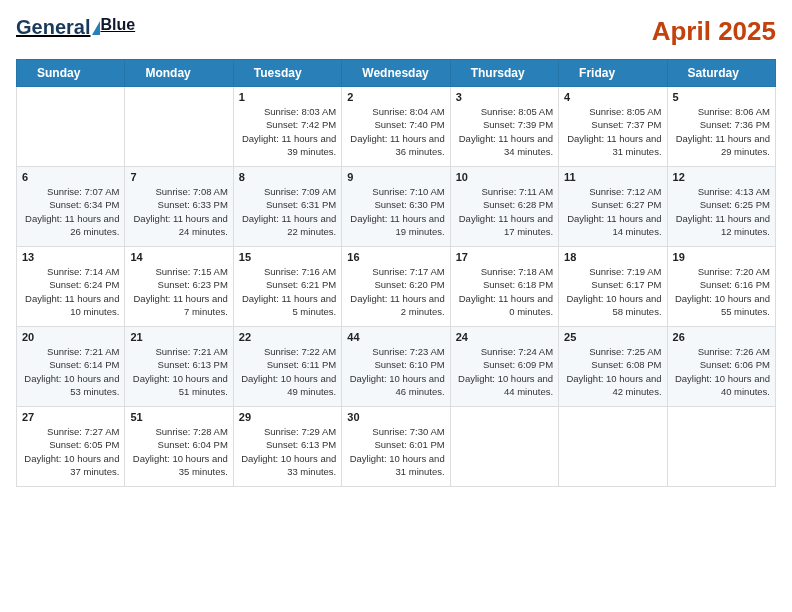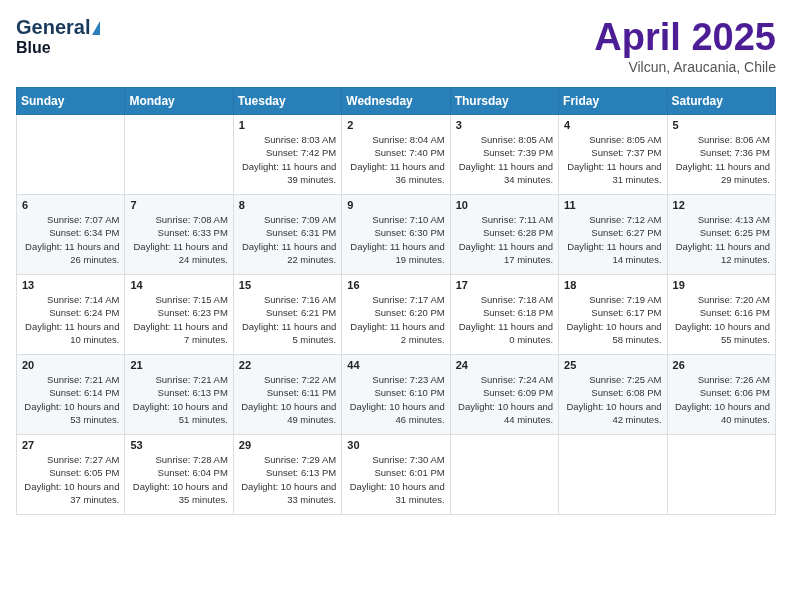--- a/index.html
+++ b/index.html
@@ -11,22 +11,23 @@
       padding: 16px;
     }
     .header {
       display: flex;
       justify-content: space-between;
       align-items: flex-start;
       margin-bottom: 12px;
     }
     .logo {
       display: flex;
-      flex-direction: column;
+      flex-direction: row;
       align-items: flex-start;
+      text-decoration: underline;
     }
     .logo-general {
       font-size: 20px;
       font-weight: bold;
       color: #1a3a5c;
     }
     .logo-blue {
       font-size: 16px;
       font-weight: bold;
       color: #0f172a;
@@ -41,39 +42,39 @@
       vertical-align: middle;
     }
     .logo-top {
       display: flex;
       align-items: center;
     }
     .title-block {
       text-align: right;
     }
     .calendar-title {
-      font-size: 38px;
-      font-weight: bold;
-      color: #4c1d95;
+      font-size: 26px;
+      font-weight: bold;
+      color: #c2410c;
     }
     .calendar-subtitle {
       font-size: 14px;
       color: #555;
     }
     .calendar {
       width: 100%;
       border-collapse: collapse;
       border: 1px solid #ccc;
     }
     .calendar th {
       background: #2980b9;
       color: #fff;
       font-size: 12px;
       font-weight: bold;
-      padding: 6px 4px;
+      padding: 6px 20px;
       text-align: left;
       border: 1px solid #2475aa;
     }
     .calendar td {
       vertical-align: top;
       padding: 4px 5px;
       font-size: 10px;
       color: #333;
       border: 1px solid #ddd;
       width: calc(100% / 7);
@@ -105,21 +106,20 @@
 <div class="header">
   <div class="logo">
     <div class="logo-top">
       <span class="logo-general">General</span>
       <span class="logo-icon"></span>
     </div>
     <span class="logo-blue">Blue</span>
   </div>
   <div class="title-block">
     <div class="calendar-title">April 2025</div>
-    <div class="calendar-subtitle">Vilcun, Araucania, Chile</div>
   </div>
 </div>
 
 <table class="calendar">
   <thead>
     <tr>
     <th>Sunday</th>
         <th>Monday</th>
         <th>Tuesday</th>
         <th>Wednesday</th>
@@ -296,21 +296,21 @@
         </td>
       </tr>
       <tr>
         <td>
           <div class="day-num">27</div>
           <div class="day-info">Sunrise: 7:27 AM
 Sunset: 6:05 PM
 Daylight: 10 hours and 37 minutes.</div>
         </td>
         <td>
-          <div class="day-num">53</div>
+          <div class="day-num">51</div>
           <div class="day-info">Sunrise: 7:28 AM
 Sunset: 6:04 PM
 Daylight: 10 hours and 35 minutes.</div>
         </td>
         <td>
           <div class="day-num">29</div>
           <div class="day-info">Sunrise: 7:29 AM
 Sunset: 6:13 PM
 Daylight: 10 hours and 33 minutes.</div>
         </td>

